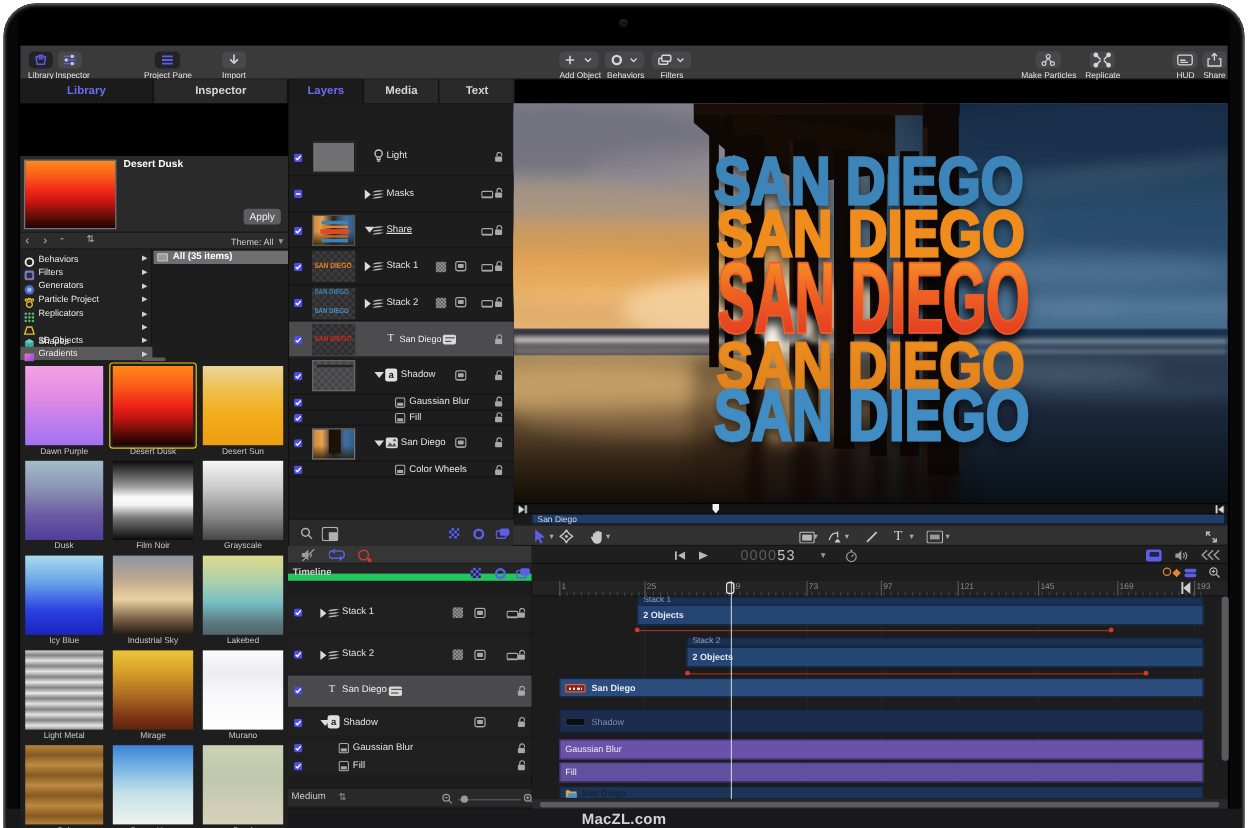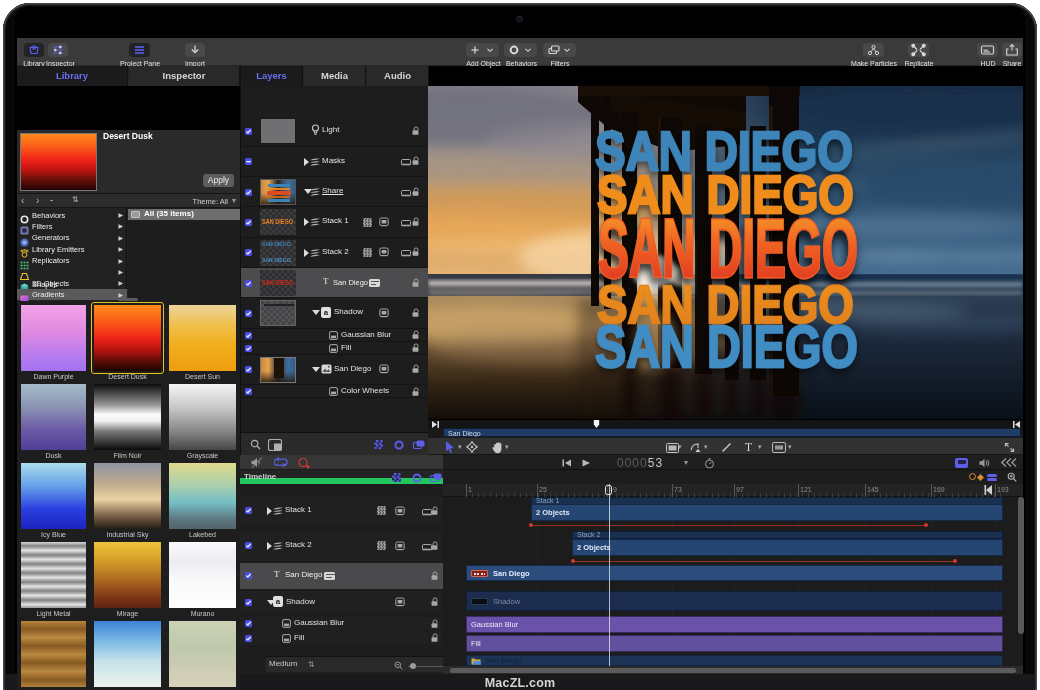--- a/index.html
+++ b/index.html
@@ -181,21 +181,21 @@
       <div class="tlabel" style="left:978px;top:21.5px;width:34px;font-size:7px;">Share</div>
     </div>
 
     <div class="tabrow" style="left:17px;width:223px;">
       <div class="tab active" style="left:0;width:111px;">Library</div>
       <div class="tab" style="left:112px;width:111px;">Inspector</div>
     </div>
     <div class="tabrow" style="left:240px;width:188px;border-left:1px solid #101011;">
       <div class="tab active" style="left:0;width:62px;">Layers</div>
       <div class="tab" style="left:63px;width:62px;">Media</div>
-      <div class="tab" style="left:126px;width:62px;">Audio</div>
+      <div class="tab" style="left:126px;width:62px;">Text</div>
     </div>
 
     <div class="lpanel" id="lpanel">
 
       <div class="abs" style="left:0;top:0;width:223px;height:64px;background:#2a2a2b;border-bottom:1px solid #141415;">
         <div class="abs" style="left:3px;top:3px;width:77px;height:58px;border:1px solid #777;background:linear-gradient(to bottom,#ff8a1a 0%,#fb5d18 22%,#f0261a 45%,#c61510 62%,#70100a 80%,#200302 100%);"></div>
         <div class="abs" style="left:86px;top:1px;font-size:8.5px;font-weight:bold;color:#fff;">Desert Dusk</div>
         <div class="abs" style="left:186px;top:43.5px;width:31px;height:13px;background:#5d5d5f;border-radius:3px;font-size:8.5px;color:#ededed;text-align:center;line-height:13px;">Apply</div>
       </div>
 
@@ -235,21 +235,21 @@
             </div>
             <div class="abs" style="left:0;top:35.2px;width:110px;height:11.4px;">
               <span class="abs" style="left:3px;top:1px;"><svg width="9" height="9" viewBox="0 0 9 9">
                   <g fill="none" stroke="#e8c428" stroke-width="1">
                     <circle cx="4.5" cy="5.8" r="2.4"></circle>
                     <circle cx="2" cy="2" r="1"></circle>
                     <circle cx="7" cy="2" r="1"></circle>
                     <circle cx="4.5" cy="1.2" r="0.8"></circle>
                   </g>
                 </svg></span>
-              <span class="abs" style="left:15px;top:1.5px;font-size:7.5px;color:#ececec;white-space:nowrap;">Library Emitters</span>
+              <span class="abs" style="left:15px;top:1.5px;font-size:7.5px;color:#ececec;white-space:nowrap;">Particle Project</span>
               <span class="abs" style="right:4px;top:2px;font-size:6px;color:#d0d0d0;">▶</span>
             </div>
             <div class="abs" style="left:0;top:46.6px;width:110px;height:11.4px;">
               <span class="abs" style="left:3px;top:1px;"><svg width="9" height="9" viewBox="0 0 9 9">
                   <g fill="#4ab870">
                     <circle cx="1.5" cy="1.5" r="1.1"></circle>
                     <circle cx="4.5" cy="1.5" r="1.1"></circle>
                     <circle cx="7.5" cy="1.5" r="1.1"></circle>
                     <circle cx="1.5" cy="4.5" r="1.1"></circle>
                     <circle cx="4.5" cy="4.5" r="1.1"></circle>
@@ -1036,21 +1036,21 @@
           <svg class="abs" style="left:42px;top:2.5px;" width="9" height="9" viewBox="0 0 9 9">
             <rect x="0.6" y="0.6" width="7.8" height="7.8" rx="1.4" fill="none" stroke="#a8a8a8" stroke-width="1"></rect>
             <rect x="2" y="4.6" width="5" height="2.6" fill="#a8a8a8"></rect>
           </svg>
           <span class="abs" style="left:54px;top:1.5px;font-size:8px;color:#e0e0e0;">Fill</span>
           <svg class="abs" style="left:191px;top:2px;" width="7" height="9.5" viewBox="0 0 8 11">
             <path d="M2.4 5.2 V3.4 a2.3 2.3 0 0 1 4.6 0 V4.6" fill="none" stroke="#a8a8a8" stroke-width="1.1"></path>
             <rect x="0.6" y="5" width="6.8" height="5.2" rx="1" fill="#a8a8a8"></rect>
           </svg>
         </div>
-        <div class="abs" style="left:0;top:201px;width:203px;height:16px;background:#29292a;border-top:1px solid #121213;margin-left:26px;">
+        <div class="abs" style="left:0;top:201px;width:203px;height:16px;background:#29292a;border-top:1px solid #121213;">
           <span class="abs" style="left:3px;top:2px;font-size:8px;color:#c8c8c8;">Medium</span>
           <span class="abs" style="left:42px;top:2.5px;font-size:8px;color:#999;">⇅</span>
           <svg class="abs" style="left:128px;top:3.5px;" width="9" height="9" viewBox="0 0 9 9">
             <g stroke="#9a9a9a" stroke-width="1" fill="none">
               <circle cx="3.8" cy="3.8" r="2.8"></circle>
               <line x1="6" y1="6" x2="8.5" y2="8.5"></line>
               <line x1="2.4" y1="3.8" x2="5.2" y2="3.8"></line>
             </g>
           </svg>
           <div class="abs" style="left:142px;top:9px;width:52px;height:1px;background:#5a5a5c;"></div>

